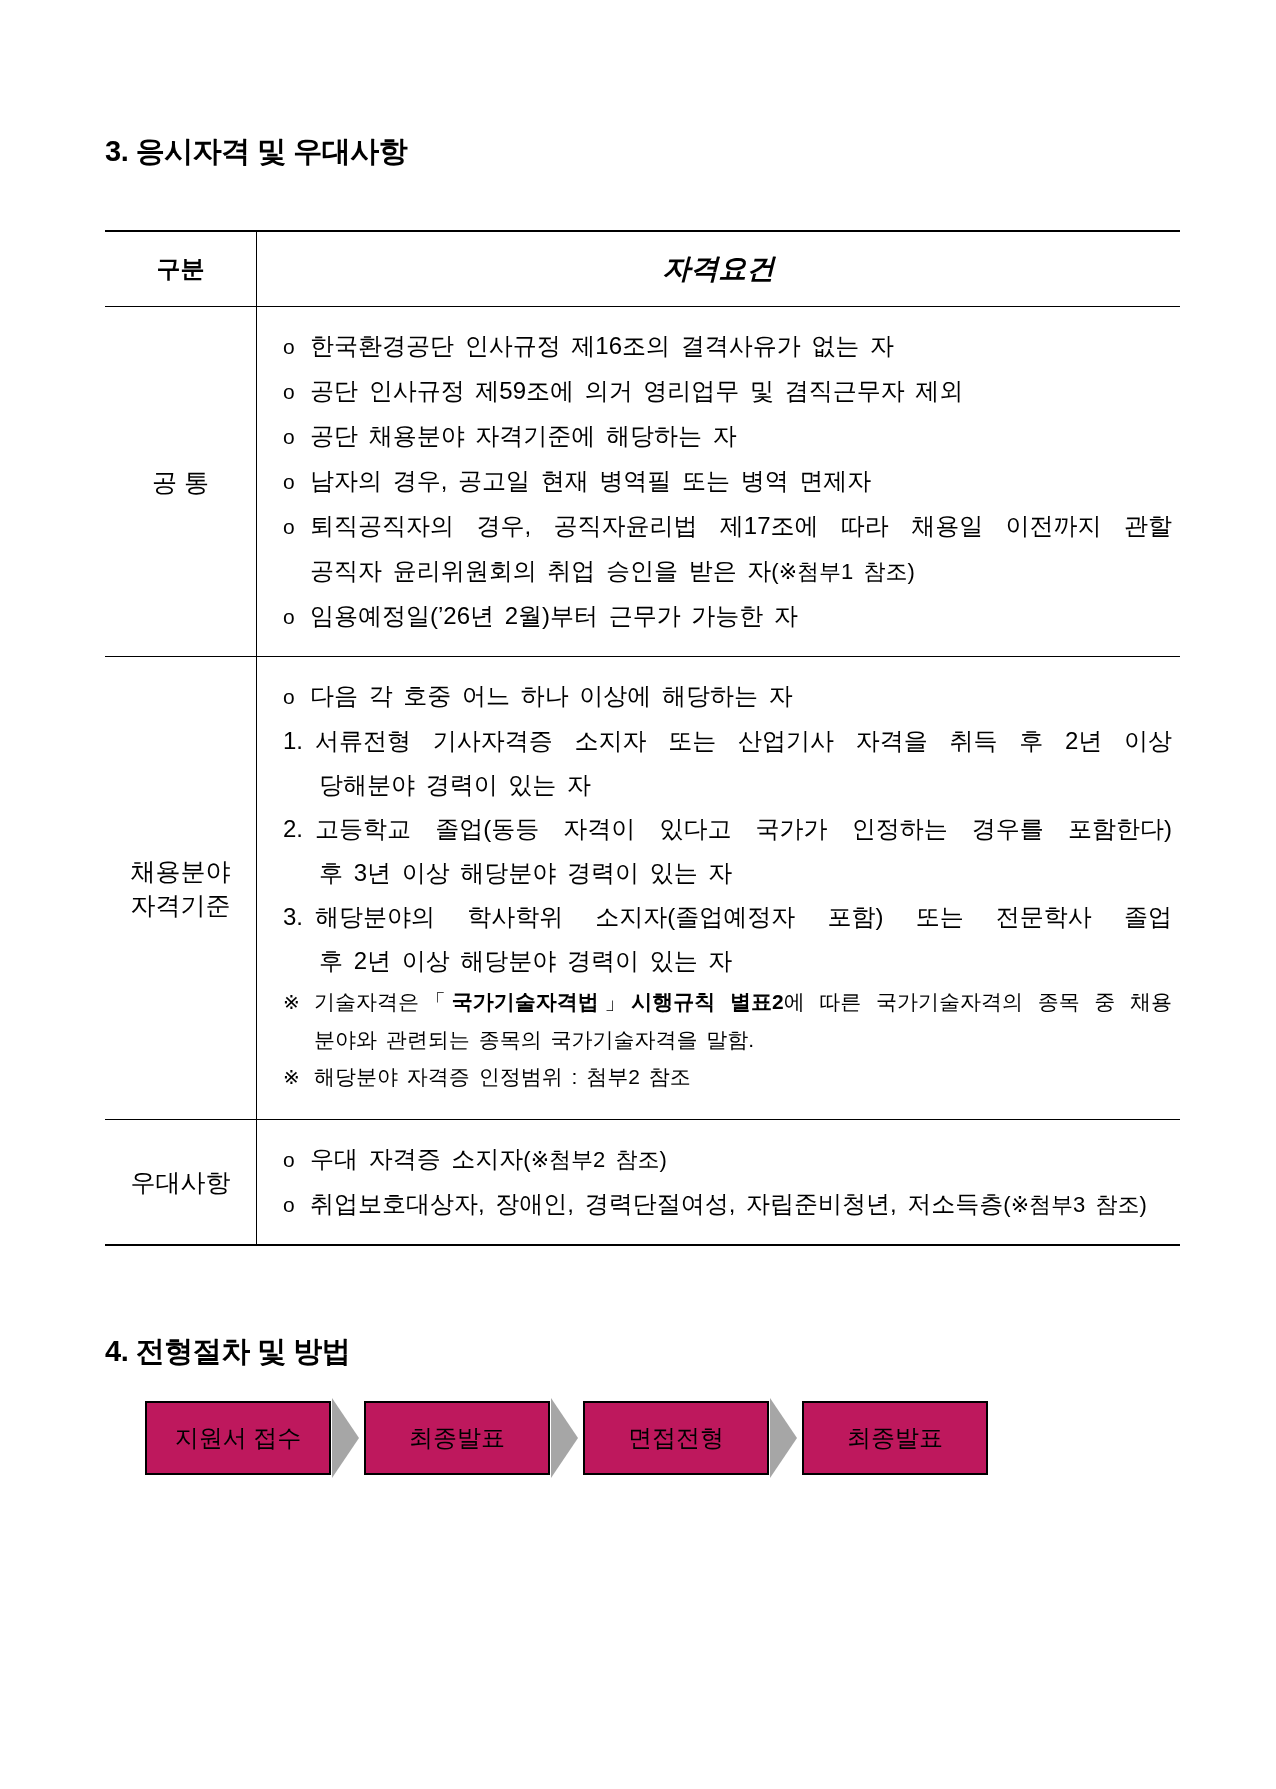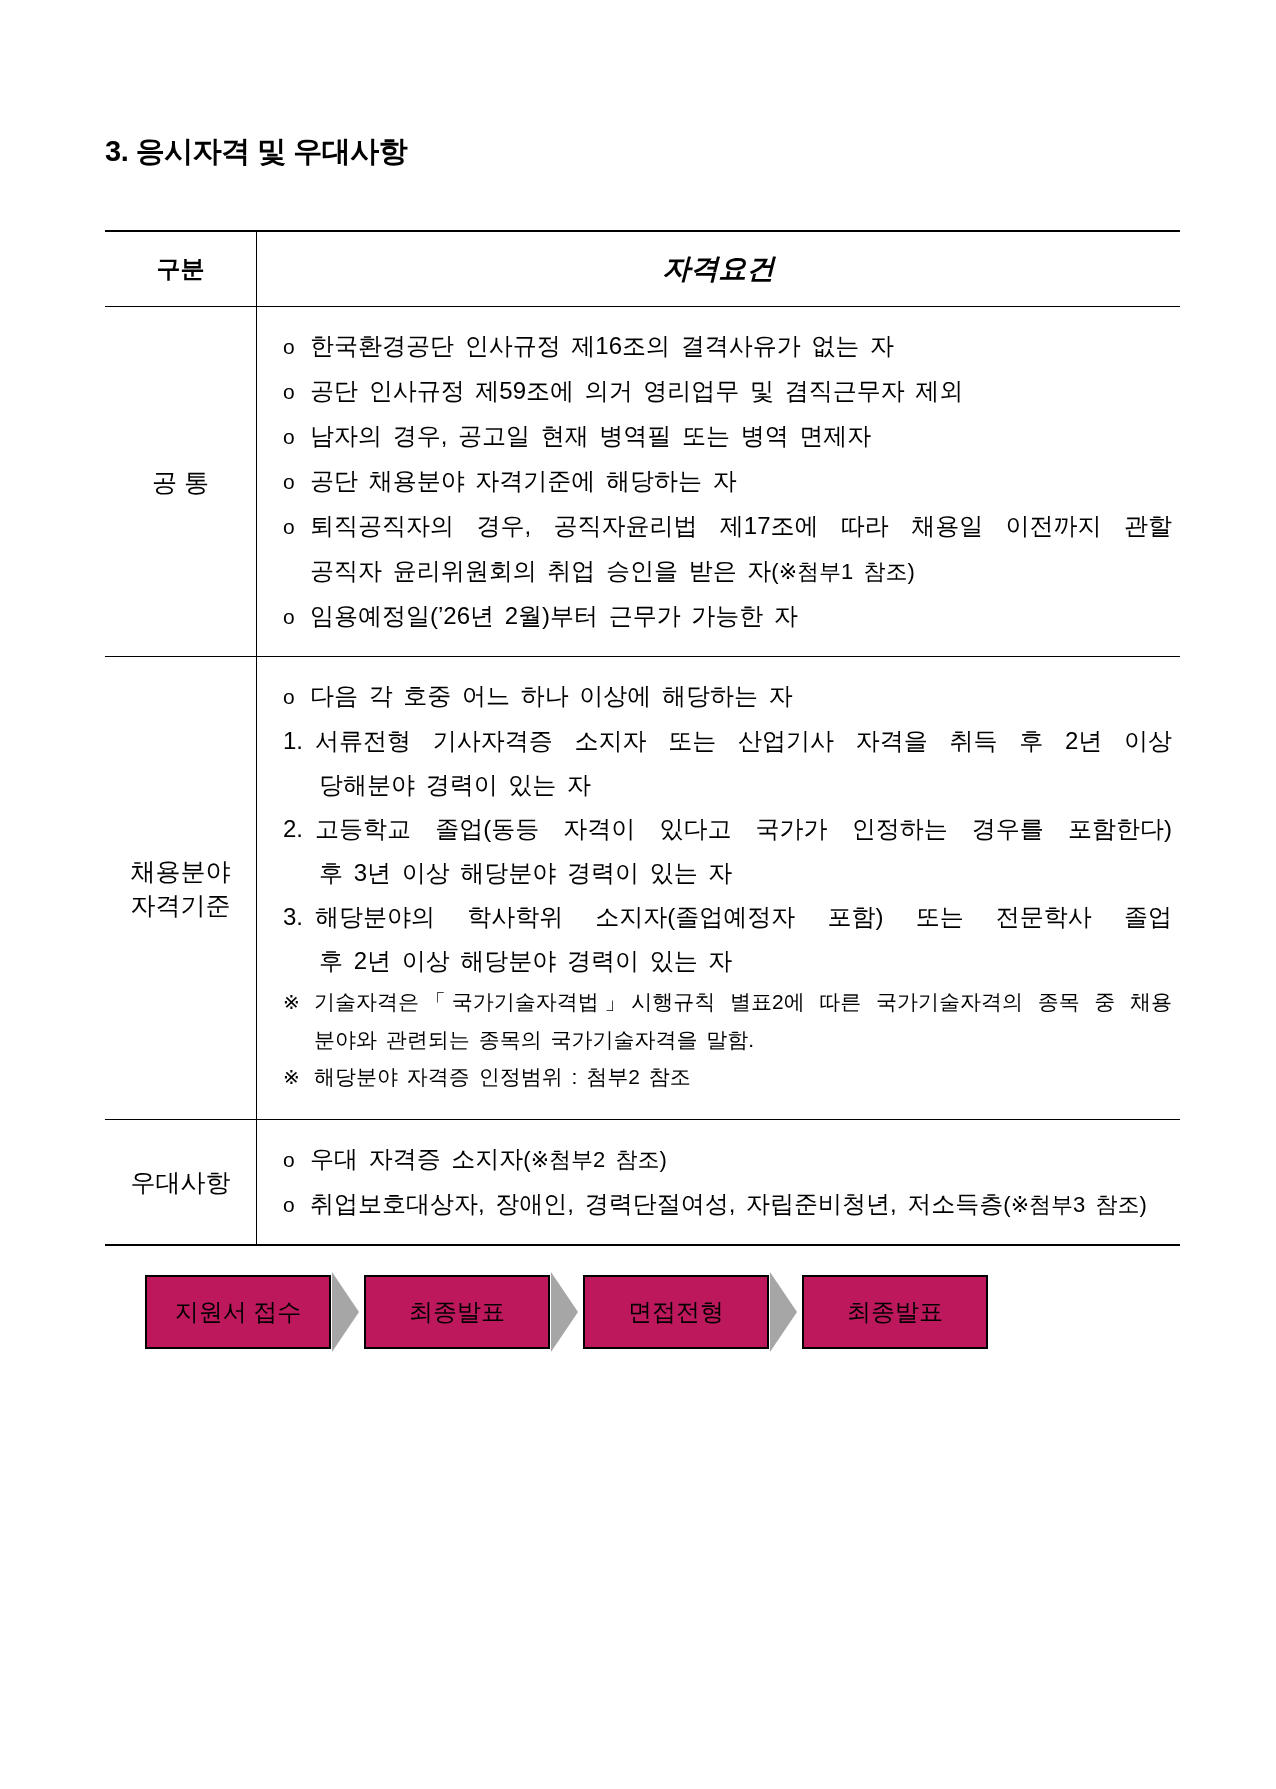--- a/index.html
+++ b/index.html
@@ -38,21 +38,21 @@
 
   .line { font-size:24px; line-height:44px; word-spacing:4px; }
   .marker { display:inline-block; width:27px; font-size:21px; }
   .num { display:inline-block; width:32px; }
   .cont { padding-left:27px; }
   .cont-num { padding-left:36px; }
   .note { font-size:21px; line-height:37px; word-spacing:3px; }
   .note .marker-x { display:inline-block; width:31px; font-size:20px; }
   .note-cont { padding-left:31px; }
   .ref { font-size:22px; }
-  .b { font-weight:400; }
+  .b { font-weight:700; }
   .j { text-align:justify; text-align-last:justify; }
 
   
   .sec4 { margin-top:84px; }
   .flow { margin-top:26px; margin-left:40px; display:flex; align-items:center; }
   .step {
     width:186px; height:74px; border:2px solid #000; background:#be185d;
     display:flex; align-items:center; justify-content:center;
     font-size:24px; box-sizing:border-box;
   }
@@ -76,22 +76,22 @@
       <div class="t-row head">
         <div class="cell-label">구분</div>
         <div class="cell-body">자격요건</div>
       </div>
 
       <div class="t-row r1">
         <div class="cell-label">공 통</div>
         <div class="cell-body">
           <div class="line"><span class="marker">o</span><span>한국환경공단 인사규정 제16조의 결격사유가 없는 자</span></div>
           <div class="line"><span class="marker">o</span><span>공단 인사규정 제59조에 의거 영리업무 및 겸직근무자 제외</span></div>
+          <div class="line"><span class="marker">o</span><span>공단 채용분야 자격기준에 해당하는 자</span></div>
           <div class="line"><span class="marker">o</span><span>남자의 경우, 공고일 현재 병역필 또는 병역 면제자</span></div>
-          <div class="line"><span class="marker">o</span><span>공단 채용분야 자격기준에 해당하는 자</span></div>
           <div class="line j"><span class="marker">o</span><span>퇴직공직자의 경우, 공직자윤리법 제17조에 따라 채용일 이전까지 관할</span></div>
           <div class="line cont"><span>공직자 윤리위원회의 취업 승인을 받은 자</span><span class="ref">(※첨부1 참조)</span></div>
           <div class="line"><span class="marker">o</span><span>임용예정일(’26년 2월)부터 근무가 가능한 자</span></div>
         </div>
       </div>
 
       <div class="t-row r2">
         <div class="cell-label">
           <span>채용분야</span>
           <span>자격기준</span>
@@ -113,20 +113,21 @@
       <div class="t-row r3">
         <div class="cell-label">우대사항</div>
         <div class="cell-body">
           <div class="line"><span class="marker">o</span><span>우대 자격증 소지자</span><span class="ref">(※첨부2 참조)</span></div>
           <div class="line"><span class="marker">o</span><span>취업보호대상자, 장애인, 경력단절여성, 자립준비청년, 저소득층</span><span class="ref">(※첨부3 참조)</span></div>
         </div>
       </div>
 
     </div>
 
+    <div class="sec-title sec4">4. 전형절차 및 방법</div>
 
     <div class="flow">
       <div class="step">지원서 접수</div>
       <div class="arrow"></div>
       <div class="step">최종발표</div>
       <div class="arrow"></div>
       <div class="step">면접전형</div>
       <div class="arrow"></div>
       <div class="step">최종발표</div>
     </div>

